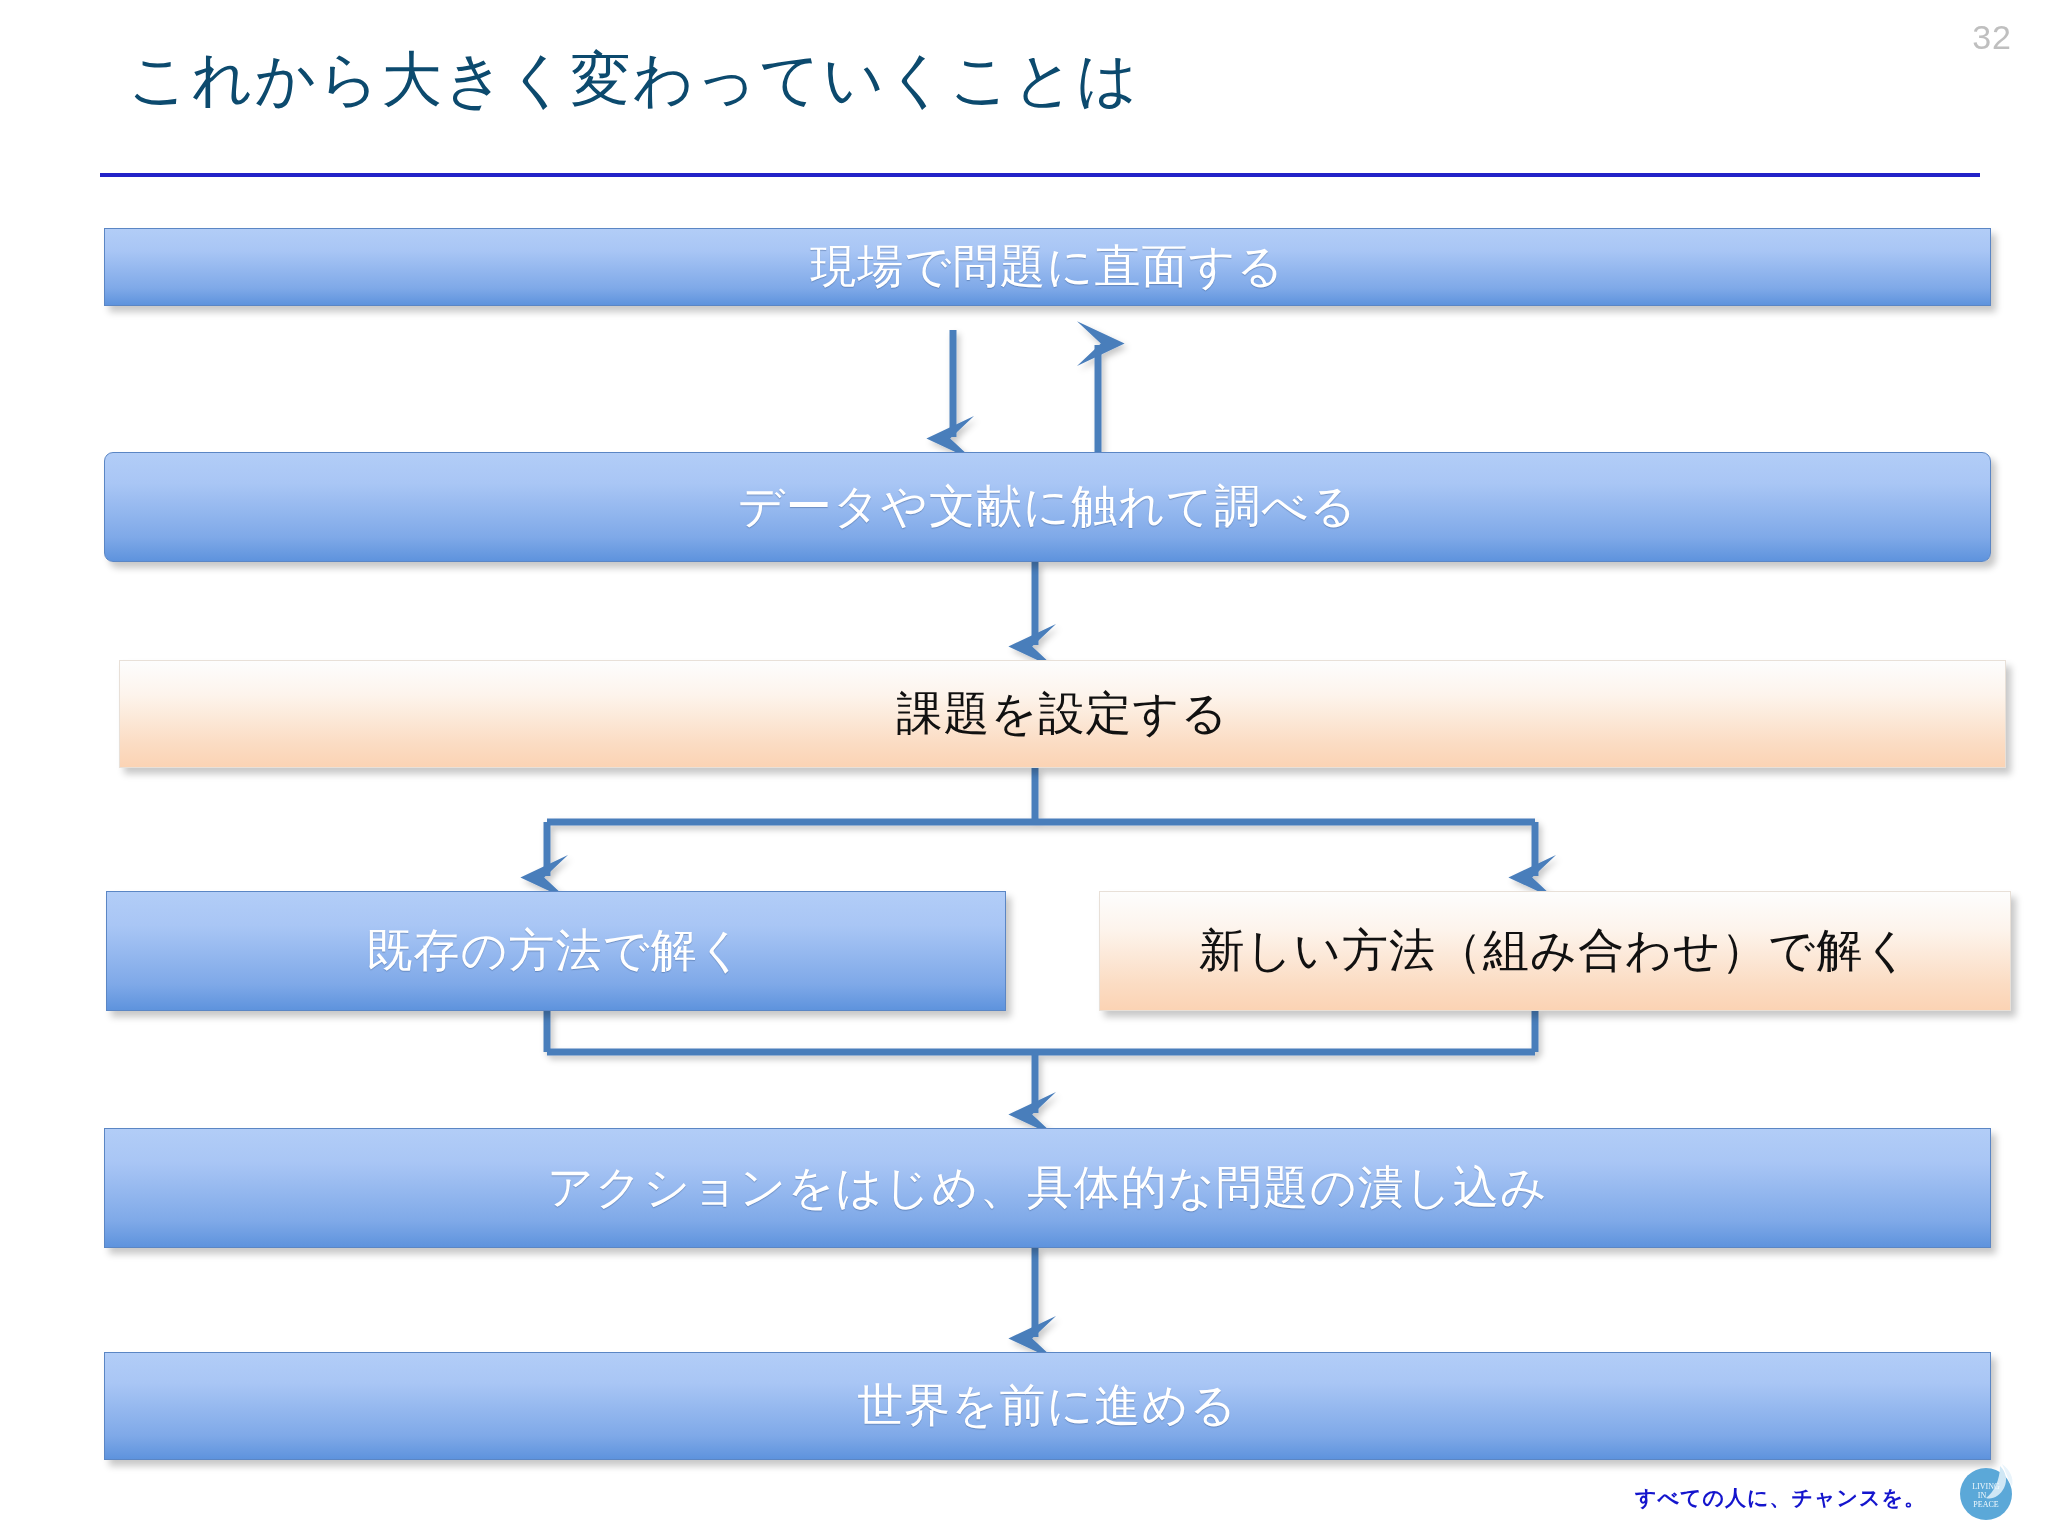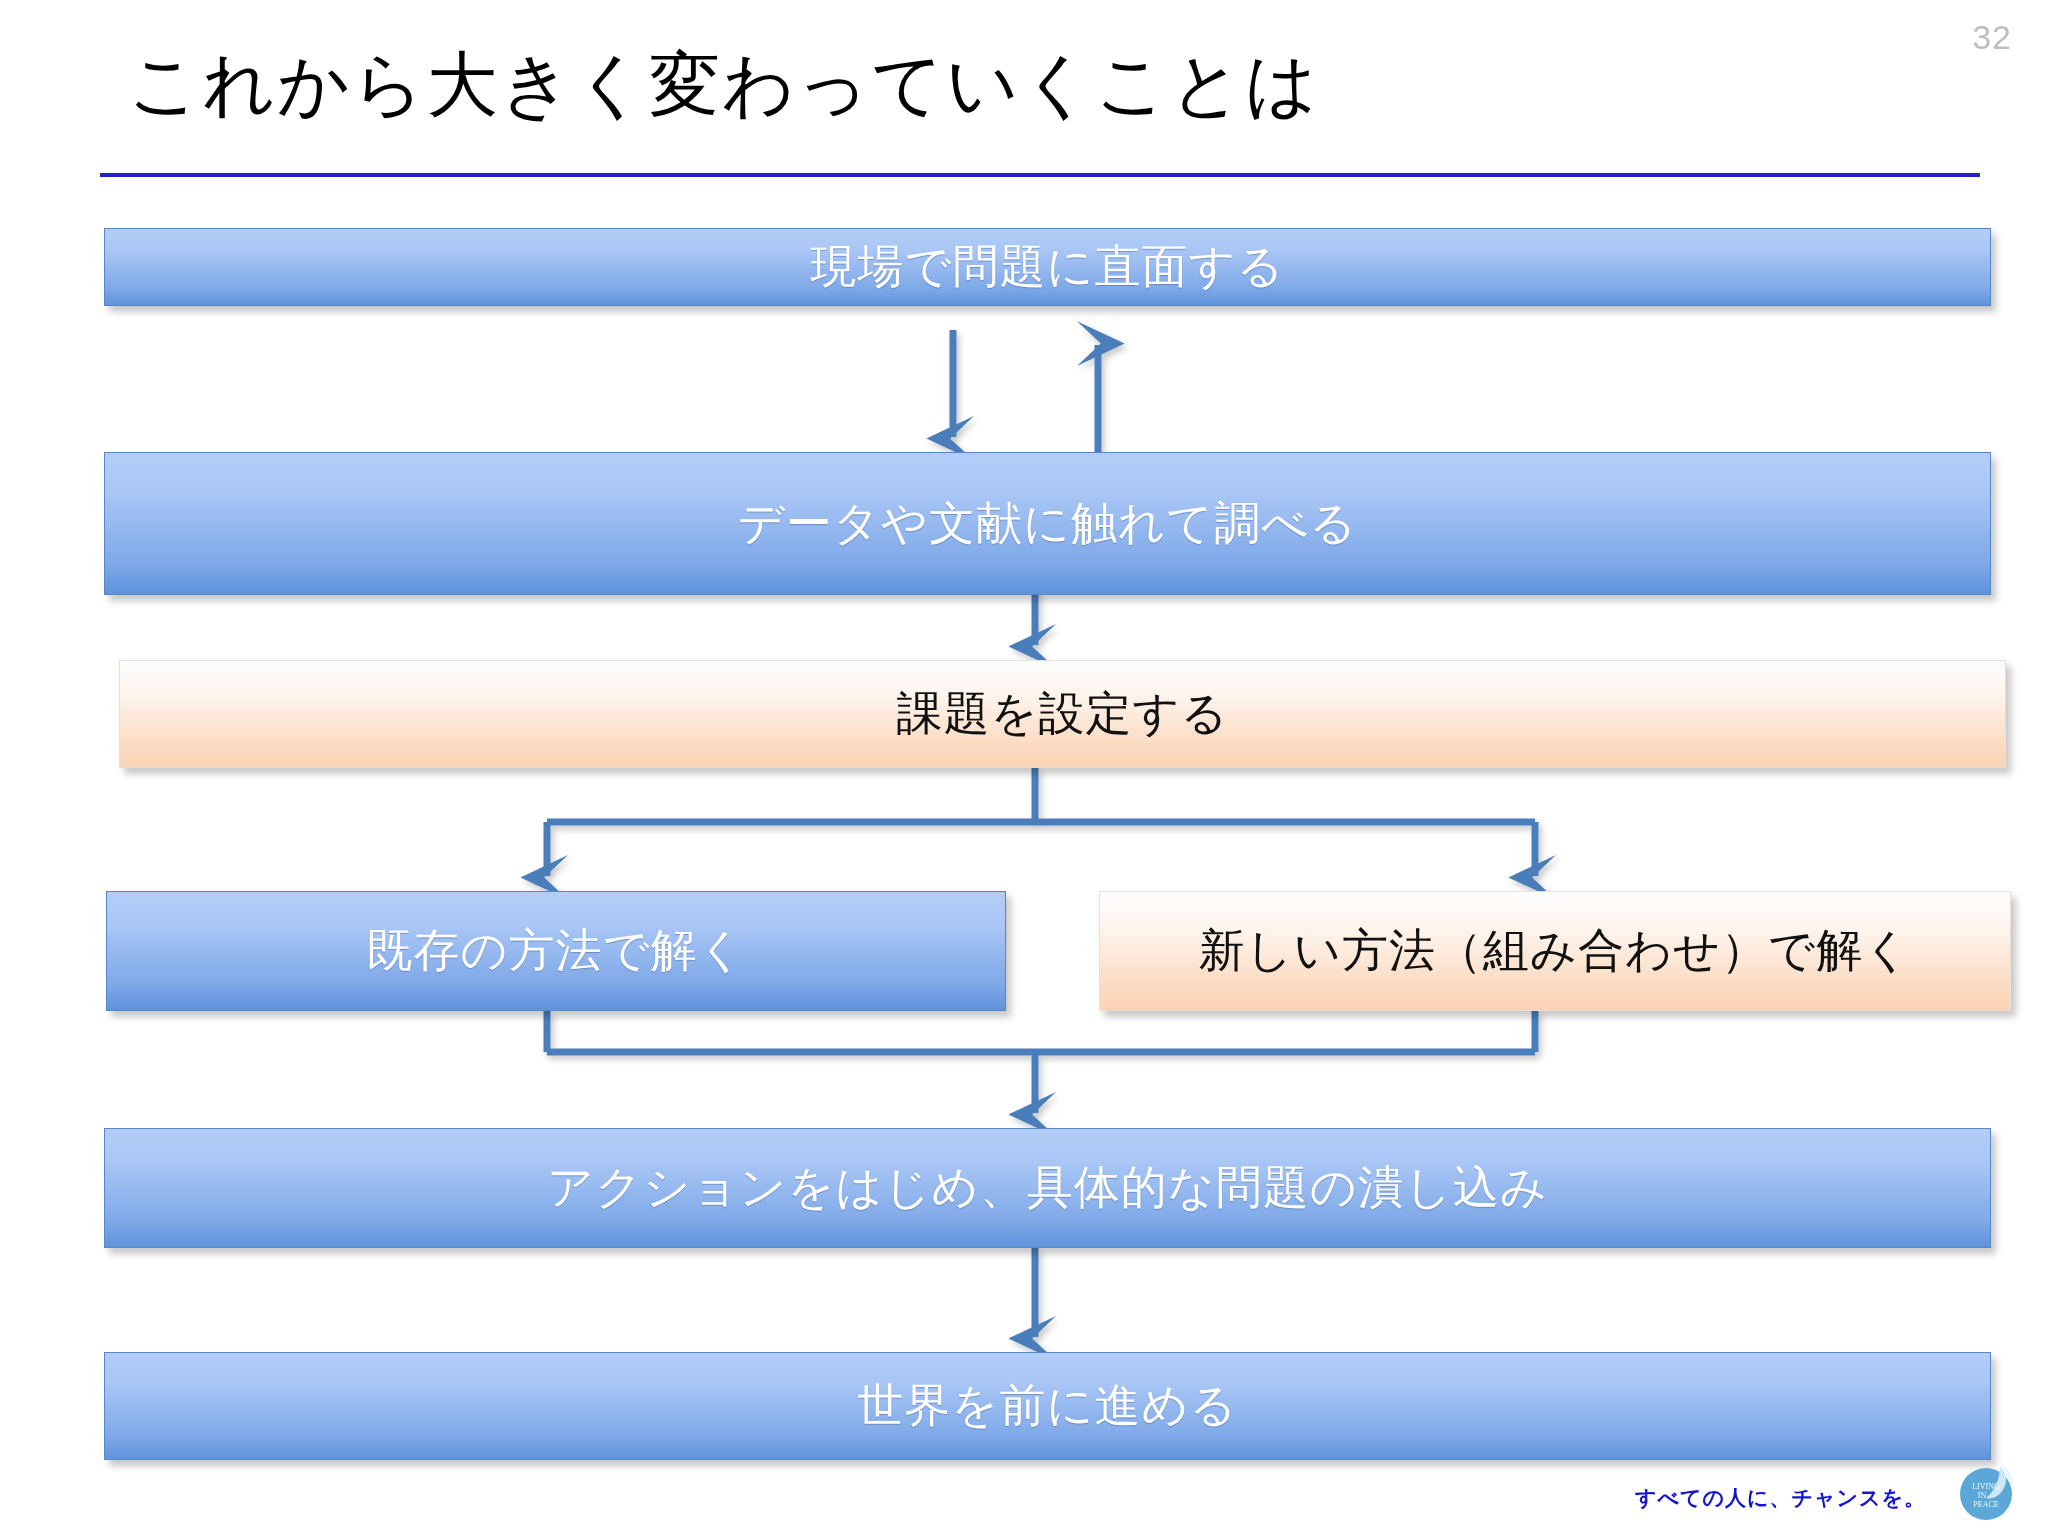--- a/index.html
+++ b/index.html
@@ -12,22 +12,22 @@
   }
   #slide{position:absolute;inset:0;}
 
   
   .page-number{
     position:absolute; right:36px; top:18px;
     font-size:34px; color:#bfbfbf; letter-spacing:1px;
   }
   .slide-title{
     position:absolute; left:128px; top:48px;
-    font-size:71px; line-height:1.05;
-    color:#000000; font-weight:400;
+    font-size:60px; line-height:1.05;
+    color:#0c4a6e; font-weight:400;
     letter-spacing:2px; white-space:nowrap;
   }
   .title-rule{
     position:absolute; left:100px; top:173px;
     width:1880px; height:4px;
     background:#2222c8;
   }
 
   
   .box{
@@ -46,21 +46,21 @@
     text-shadow:0 1px 1px rgba(60,90,140,.45);
   }
   .box.orange{
     background:linear-gradient(180deg,#fdfdfd 0%,#fdf4ec 32%,#fbdcc3 78%,#fbd3b4 100%);
     border:1px solid #e8e0d8;
     color:#111111;
     margin-left:15px;
   }
 
   #box-field{     left:104px;  top:228px;  width:1887px; height:78px; }
-  #box-research{  left:104px;  top:452px;  width:1887px; height:143px; }
+  #box-research{  left:104px;  top:452px;  width:1887px; height:110px;border-radius:9px; }
   #box-issue{     left:104px;  top:660px;  width:1887px; height:108px; }
   #box-existing{  left:106px;  top:891px;  width:900px;  height:120px; }
   #box-new{       left:1084px; top:891px;  width:912px;  height:120px; }
   #box-action{    left:104px;  top:1128px; width:1887px; height:120px; }
   #box-world{     left:104px;  top:1352px; width:1887px; height:108px; }
 
   
   .conn{position:absolute;}
 
   

